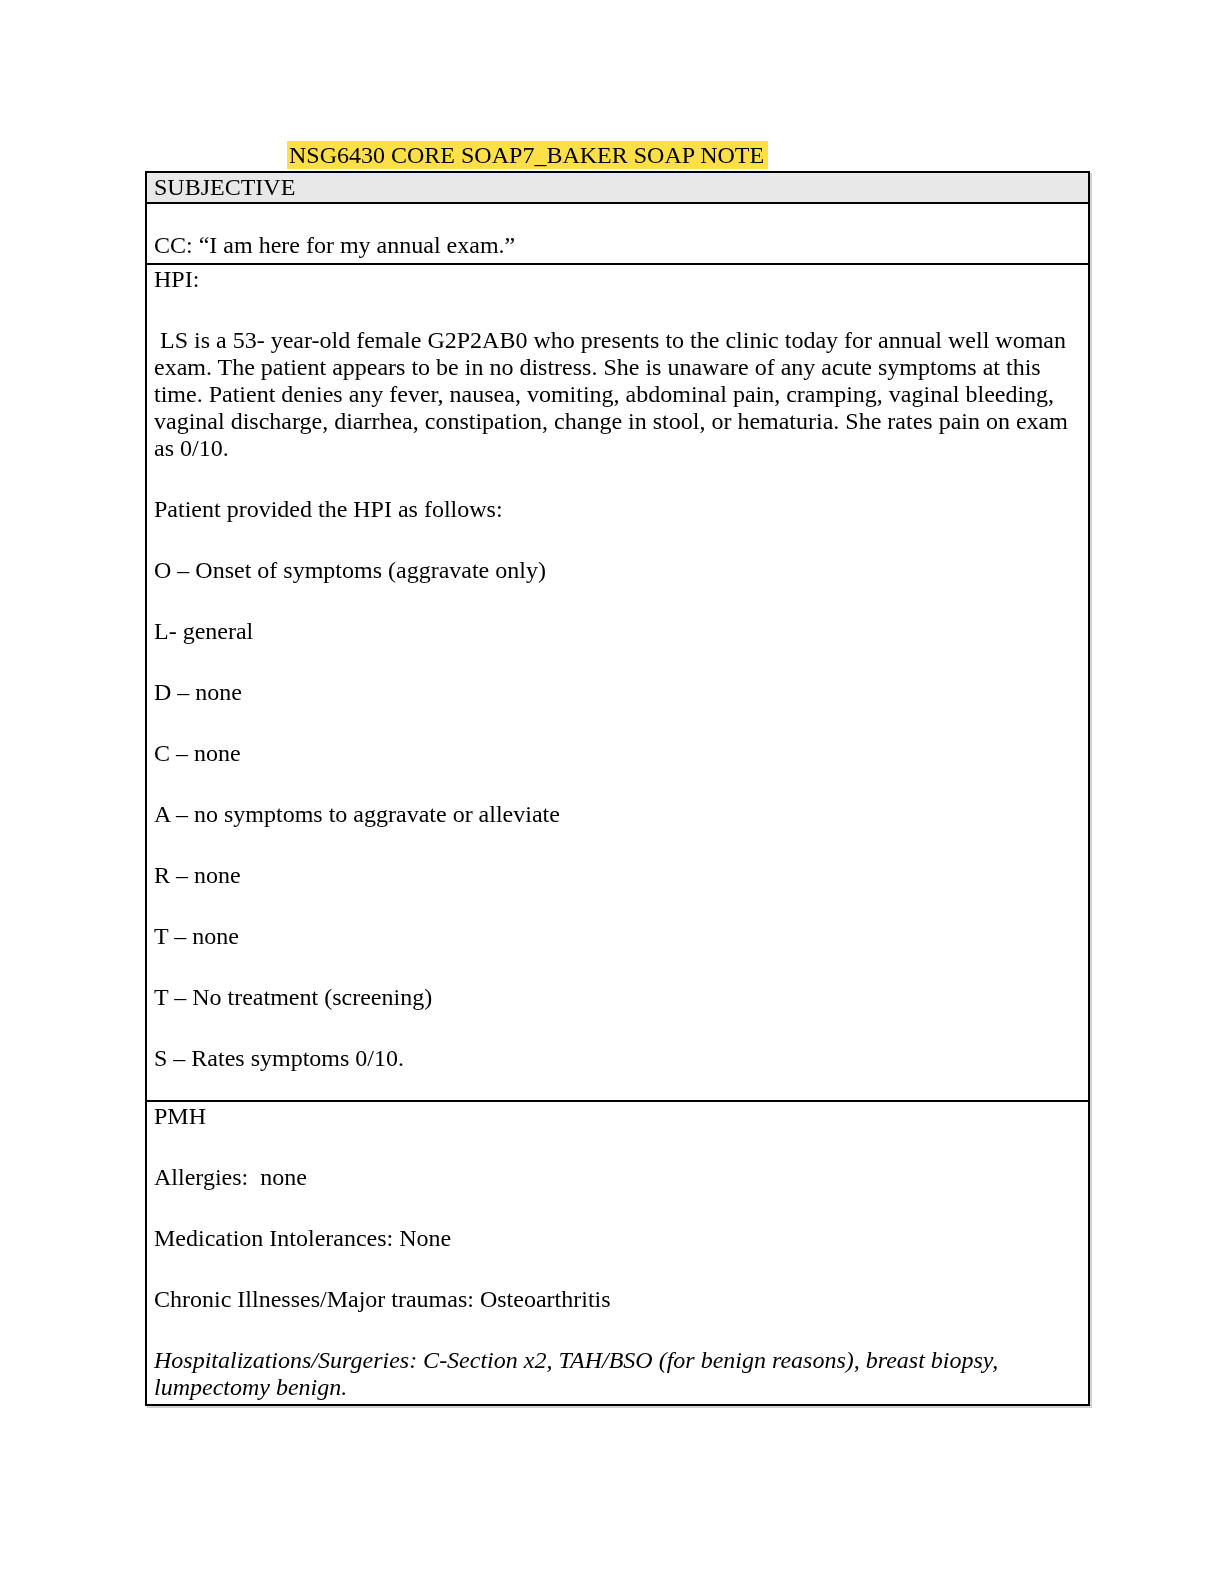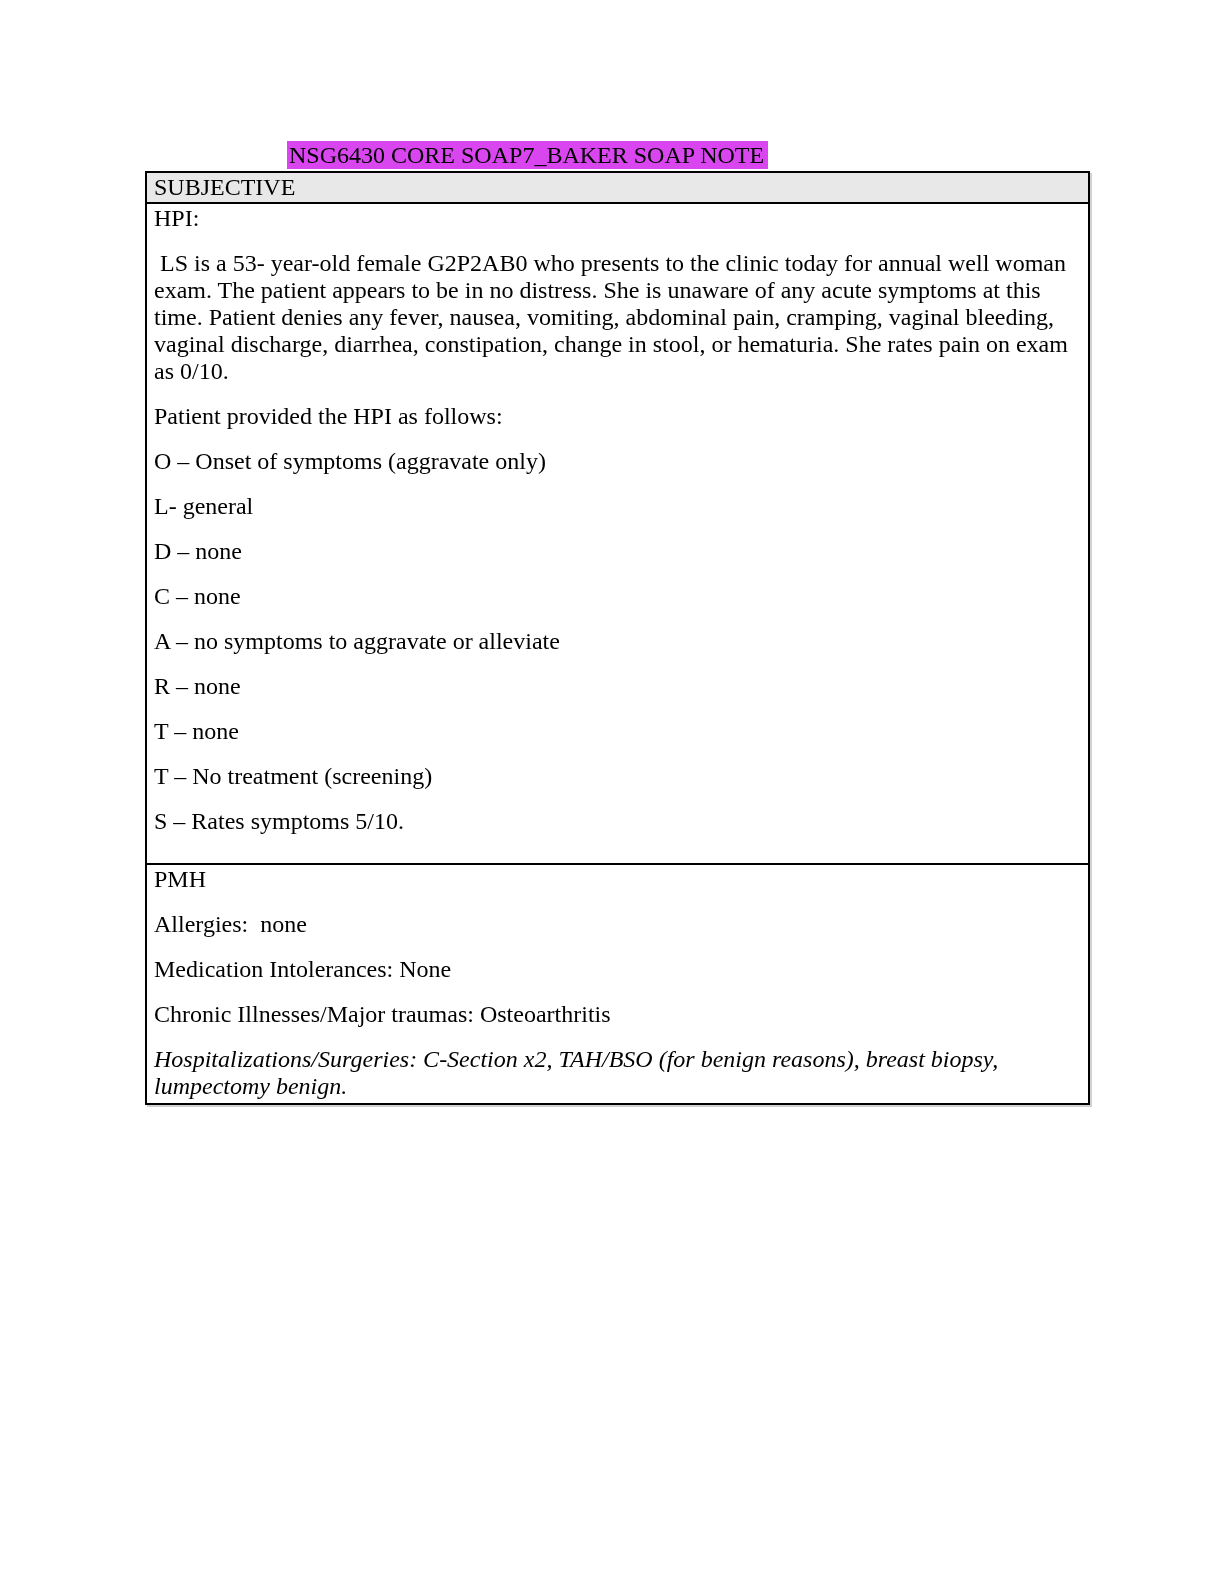--- a/index.html
+++ b/index.html
@@ -12,21 +12,21 @@
     font-size: 24px;
     line-height: 27px;
     position: relative;
   }
   .title-wrap {
     margin: 141px 0 2px 287px;
     height: 28px;
   }
   .title-highlight {
     display: inline-block;
-    background: #d946ef;
+    background: #fde047;
     padding: 1px 4px 1px 2px;
     line-height: 26px;
   }
   table.soap-table {
     border-collapse: collapse;
     margin-left: 145px;
     width: 945px;
     table-layout: fixed;
     box-shadow: 2px 2px 0 rgba(0,0,0,0.18);
   }
@@ -41,53 +41,58 @@
     border-bottom-width: 3px;
     padding-top: 0;
     padding-bottom: 0;
   }
   td.section-cell { border-top-width: 3px; border-radius: 29px; }
   p {
     margin: 0;
     white-space: pre-wrap;
     line-height: 27px;
   }
-  p.gap-above { margin-top: 18px; }
+  p.gap-above { margin-top: 34px; }
   p.gap-below { margin-bottom: 27px; }
   p.cc-line { margin-top: 27px; margin-bottom: 3px; }
   p.pmh-last { margin-bottom: 2px; font-style: italic; }
 </style>
 </head>
 <body>
 
 <div class="title-wrap">
   <span class="title-highlight">NSG6430 CORE SOAP7_BAKER SOAP NOTE</span>
 </div>
 
 <table class="soap-table">
   <tbody>
     <tr>
       <td class="header-cell">SUBJECTIVE</td>
     </tr>
 
+    <tr>
+      <td>
+        <p class="cc-line">CC: “I am here for my annual exam.”</p>
+      </td>
+    </tr>
 
     <tr>
       <td class="section-cell">
         <p>HPI:</p>
         <p class="gap-above"> LS is a 53- year-old female G2P2AB0 who presents to the clinic today for annual well woman exam. The patient appears to be in no distress. She is unaware of any acute symptoms at this time. Patient denies any fever, nausea, vomiting, abdominal pain, cramping, vaginal bleeding, vaginal discharge, diarrhea, constipation, change in stool, or hematuria. She rates pain on exam as 0/10.</p>
         <p class="gap-above">Patient provided the HPI as follows:</p>
         <p class="gap-above">O – Onset of symptoms (aggravate only)</p>
         <p class="gap-above">L- general</p>
         <p class="gap-above">D – none</p>
         <p class="gap-above">C – none</p>
         <p class="gap-above">A – no symptoms to aggravate or alleviate</p>
         <p class="gap-above">R – none</p>
         <p class="gap-above">T – none</p>
         <p class="gap-above">T – No treatment (screening)</p>
-        <p class="gap-above gap-below">S – Rates symptoms 5/10.</p>
+        <p class="gap-above gap-below">S – Rates symptoms 0/10.</p>
       </td>
     </tr>
 
 
     <tr>
       <td class="section-cell">
         <p>PMH</p>
         <p class="gap-above">Allergies:  none</p>
         <p class="gap-above">Medication Intolerances: None</p>
         <p class="gap-above">Chronic Illnesses/Major traumas: Osteoarthritis</p>

